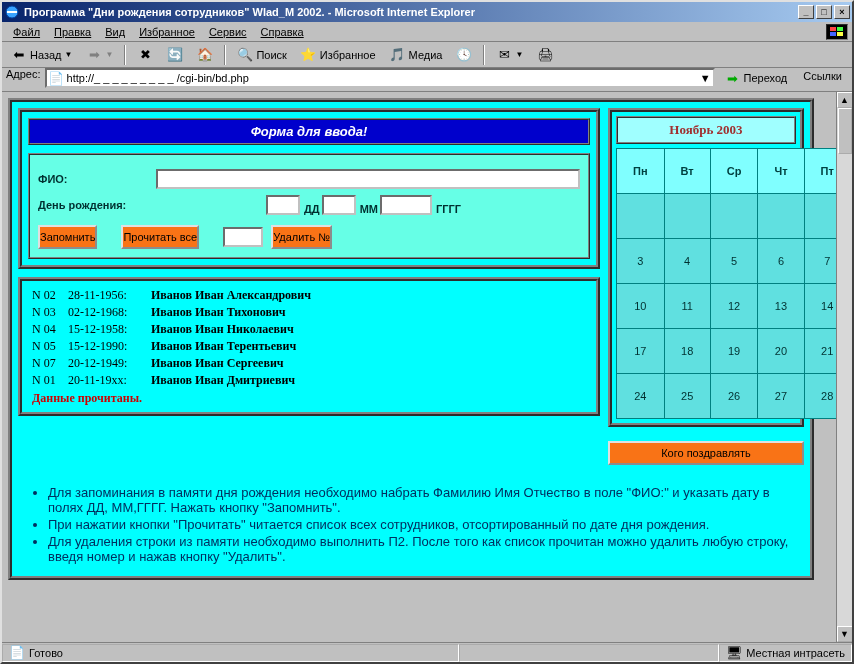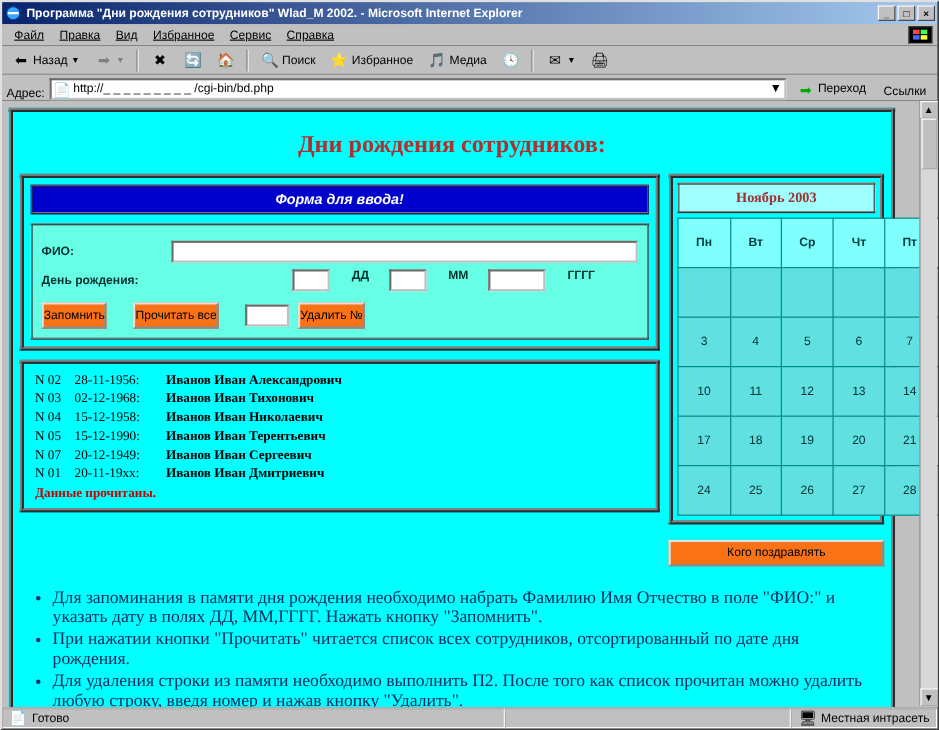--- a/index.html
+++ b/index.html
@@ -54,21 +54,21 @@
     background:#c0c0c0; border-bottom:1px solid #808080;
   }
   .t-btn {
     display:inline-flex; align-items:center; gap:3px;
     padding:2px 5px; cursor:default;
   }
   .t-btn .arr { font-size:8px; }
   .t-sep { width:1px; height:20px; border-left:1px solid #808080; border-right:1px solid #fff; margin:0 2px;}
   .icon16 { width:16px; height:16px; display:inline-flex; align-items:center; justify-content:center; font-size:13px;}
   
-  .addrbar { height:24px; display:flex; align-items:flex-end; padding:0 4px; gap:4px;
+  .addrbar { height:24px; display:flex; align-items:flex-start; padding:0 4px; gap:4px;
     background:#c0c0c0; border-bottom:1px solid #808080;}
   .addr-input {
     flex:1; height:20px; background:#fff; border:2px inset #c0c0c0;
     display:flex; align-items:center; padding:0 2px; font-size:11px;
   }
   .addr-input input { flex:1; border:none; outline:none; font:inherit; background:transparent;}
   .addr-go { padding:2px 6px; display:flex; align-items:center; gap:3px;}
   .addr-links { padding:2px 6px; }
   
   .viewport {
@@ -114,21 +114,21 @@
   .records { background:#00ffff; border:4px ridge #808080; padding:6px 10px;
     font-family:"Times New Roman",serif; font-size:12px;}
   .rec-line { white-space:nowrap; padding:1px 0; }
   .rec-line .rid { display:inline-block; width:36px; }
   .rec-line .rdate { display:inline-block; width:80px; }
   .rec-line b { font-weight:bold; }
   .rec-footer { color:#cc0000; font-weight:bold; margin-top:2px;}
   
   .instr {
     background:#00ffff; padding:16px 10px 2px 10px;
-    font-family:Liberation Serif, serif; font-size:16px; color:#003060;
+    font-family:Liberation Sans, sans-serif; font-size:13px; color:#003060;
   }
   .instr ul { margin:4px 0 4px 20px; padding:0; }
   .instr li { margin:2px 0; }
   
   .cal-hdr {
     text-align:center; font-weight:bold; color:#a03030;
     background:#a0ffff; padding:4px; border:2px ridge #808080; margin-bottom:4px;
     font-family:"Times New Roman",serif; font-size:13px;
   }
   table.calendar { border-collapse:collapse; width:100%; }
@@ -253,36 +253,35 @@
       <span class="icon16" style="color:#0a0;">➡</span>
       <span>Переход</span>
     </span>
     <span class="addr-links">Ссылки</span>
   </div>
 
   <div class="viewport">
     <div class="page">
       <div class="cyan-outer">
 
-        <div class="page-title">Дни рождения сотрудников:</div>
 
         <div class="columns">
 
           <div class="col-left">
 
             <div class="panel">
               <div class="form-title">Форма для ввода!</div>
               <div class="form-inner">
                 <div class="form-row">
                   <div class="form-label">ФИО:</div>
                   <input class="txt txt-long" style="">
                 </div>
                 <div class="form-row">
                   <div class="form-label">День рождения:</div>
-                  <div style="flex:1;display:flex;align-items:flex-start;gap:18px;padding-left:110px;">
+                  <div style="flex:1;display:flex;align-items:flex-end;gap:2px;padding-left:110px;">
                     <input class="txt w30" style="">
                     <span class="date-lbl">ДД</span>
                     <input class="txt w30" style="">
                     <span class="date-lbl">ММ</span>
                     <input class="txt w50" style="">
                     <span class="date-lbl">ГГГГ</span>
                   </div>
                 </div>
                 <div class="btn-row">
                   <button class="btn">Запомнить</button>

